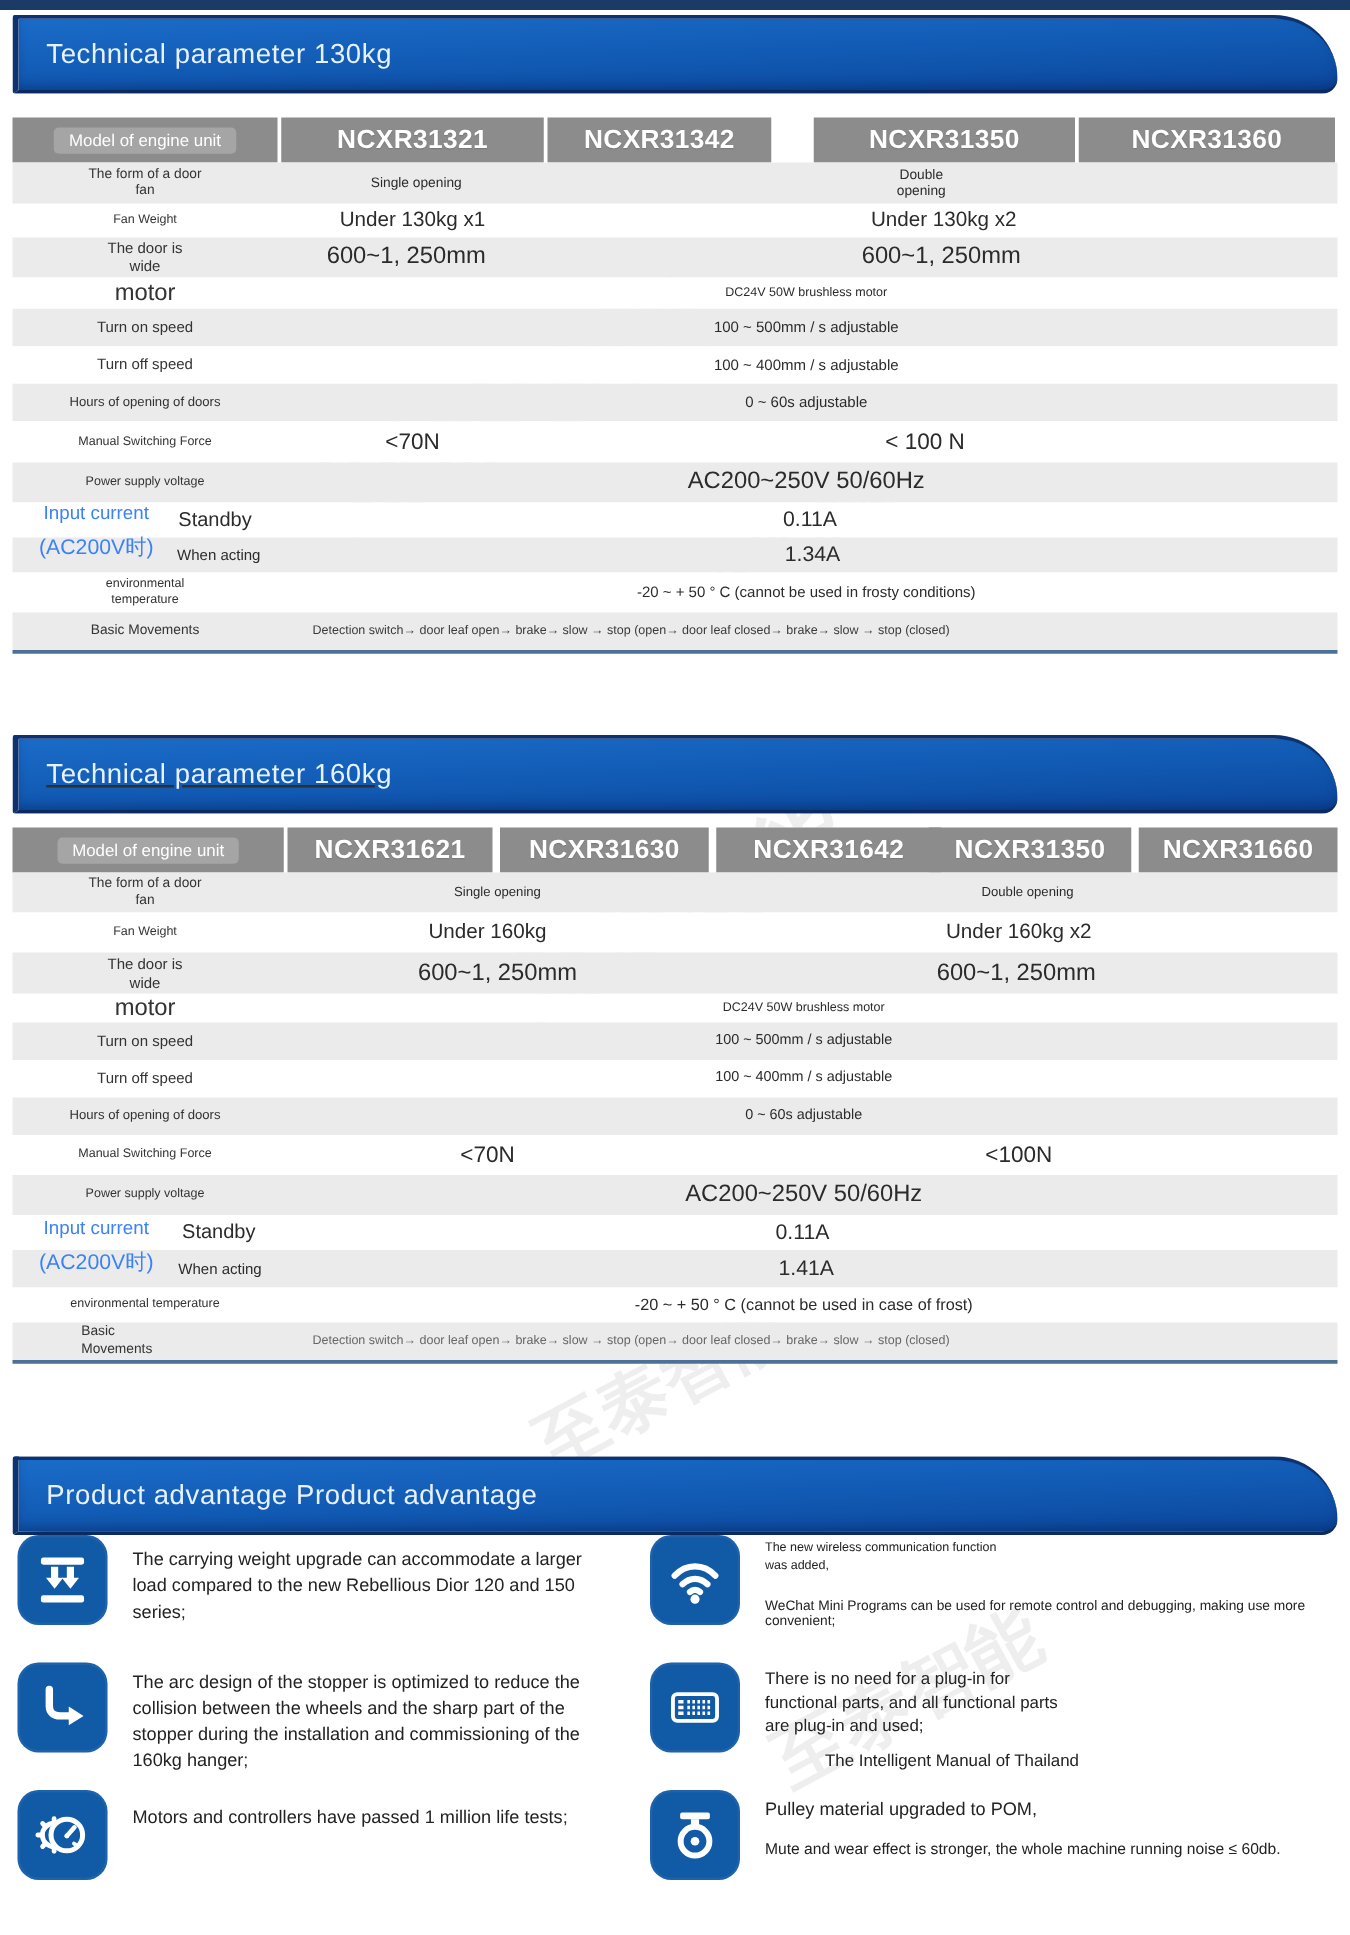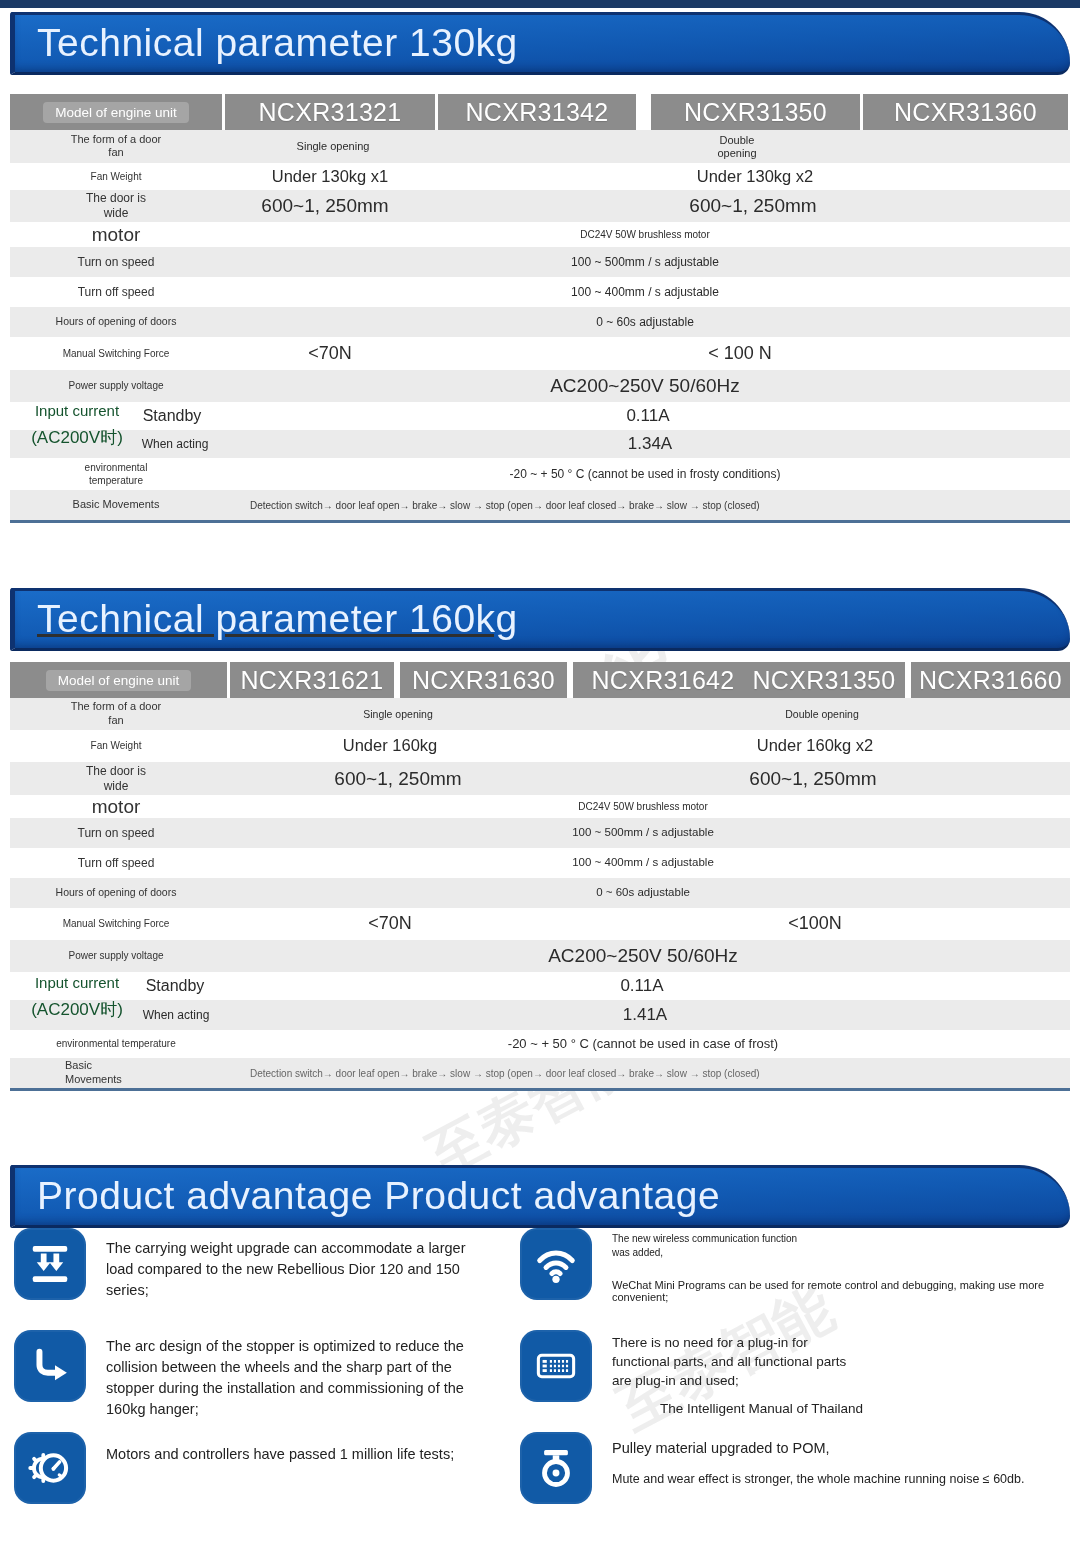--- a/index.html
+++ b/index.html
@@ -7,44 +7,44 @@
         font-family:"Liberation Sans", sans-serif;color:#2f2f2f;}
   .top-strip{position:absolute;top:0;left:0;width:1080px;height:8px;background:#1b3a66;}
 
   
   .banner{position:absolute;left:10px;width:1055px;height:57px;
           background:linear-gradient(178deg,#1a6cc8 0%,#1159b2 55%,#0c479c 100%);
           border-top:3px solid #0e3270;border-left:5px solid #0e3270;border-bottom:3px solid #0a2a60;
           border-radius:3px 58px 14px 3px;
           box-shadow:inset 0 -6px 10px -4px rgba(4,25,70,.45);
           display:flex;align-items:center;}
-  .banner h1{margin:0;padding:0 0 2px 22px;font-size:39px;font-weight:500;
+  .banner h1{margin:0;padding:0 0 2px 22px;font-size:22px;font-weight:500;
              color:#e8f2ff;letter-spacing:.5px;}
 
   
   .tbl{position:absolute;left:10px;width:1060px;}
   .thead{position:relative;height:36px;background:#fff;}
   .hcell{position:absolute;top:0;height:36px;background:#8c8c8c;display:flex;
          align-items:center;justify-content:center;color:#fff;}
-  .hmodel{font-size:25px;font-weight:normal;letter-spacing:.3px;text-shadow:0 1px 1px rgba(0,0,0,.15);text-align:right;}
+  .hmodel{font-size:21px;font-weight:bold;letter-spacing:.3px;text-shadow:0 1px 1px rgba(0,0,0,.15);text-align:right;}
   .chip{background:rgba(255,255,255,.22);border-radius:4px;padding:3px 12px;font-size:13.5px;}
   .tr{position:relative;width:100%;}
   .g{background:#ebebeb;}
   .w{background:#ffffff;}
   .lbl{position:absolute;left:106px;top:50%;transform:translate(-50%,-50%);
        text-align:center;color:#333;line-height:1.25;}
   .v{position:absolute;top:50%;transform:translate(-50%,-50%);text-align:center;
      color:#2b2b2b;white-space:nowrap;line-height:1.2;}
   .vwrap{white-space:normal;}
   .vleft{position:absolute;left:240px;top:50%;transform:translateY(-50%);
          white-space:nowrap;color:#3a3a3a;}
   .s10{font-size:10px;}.s105{font-size:10.5px;}.s11{font-size:11px;}.s115{font-size:11.5px;}
   .s12{font-size:12px;}.s13{font-size:13px;}.s15{font-size:10px;}.s16{font-size:16px;}
   .s165{font-size:16.5px;}.s17{font-size:17px;}.s18{font-size:18px;}.s19{font-size:19px;}
-  .inputcur{position:absolute;left:12px;width:110px;text-align:center;color:#14532d;}
+  .inputcur{position:absolute;left:12px;width:110px;text-align:center;color:#3b82f6;}
   .inputcur .l1{font-size:15px;}
   .inputcur .l2{font-size:17px;margin-top:7px;}
   .tline{position:absolute;left:0;bottom:-3px;width:1060px;height:3px;background:#4d7096;}
 
   
   .adv{position:absolute;top:1228px;left:0;width:1080px;height:310px;}
   .adv-item{position:absolute;display:flex;gap:20px;align-items:flex-start;}
   .adv-icon{width:72px;height:72px;min-width:72px;background:#115aa6;border-radius:17px;
             display:flex;align-items:center;justify-content:center;
             box-shadow:inset 0 0 0 2px rgba(255,255,255,.05);}
@@ -75,21 +75,21 @@
   <div class="banner" style="top:12px;">
     <h1>Technical parameter 130kg</h1>
   </div>
 
   <div class="tbl" style="top:94px;">
     <div class="thead">
       <div class="hcell" style="left:0;width:212px;">
         <span class="chip">Model of engine unit</span>
       </div>
       <div class="hcell hmodel" style="left:215px;width:210px;">NCXR31321</div>
-      <div class="hcell hmodel" style="left:428px;width:198px;">NCXR31342</div>
+      <div class="hcell hmodel" style="left:428px;width:179px;">NCXR31342</div>
       <div class="hcell hmodel" style="left:641px;width:209px;">NCXR31350</div>
       <div class="hcell hmodel" style="left:853px;width:205px;">NCXR31360</div>
     </div>
 
     <div class="tr g" style="height:33px;">
       <span class="lbl s11" style="width:96px;">The form of a door fan</span>
       <span class="v s11" style="left:323px;">Single opening</span>
       <span class="v s11 vwrap" style="left:727px;width:66px;">Double opening</span>
     </div>
     <div class="tr w" style="height:27px;">

